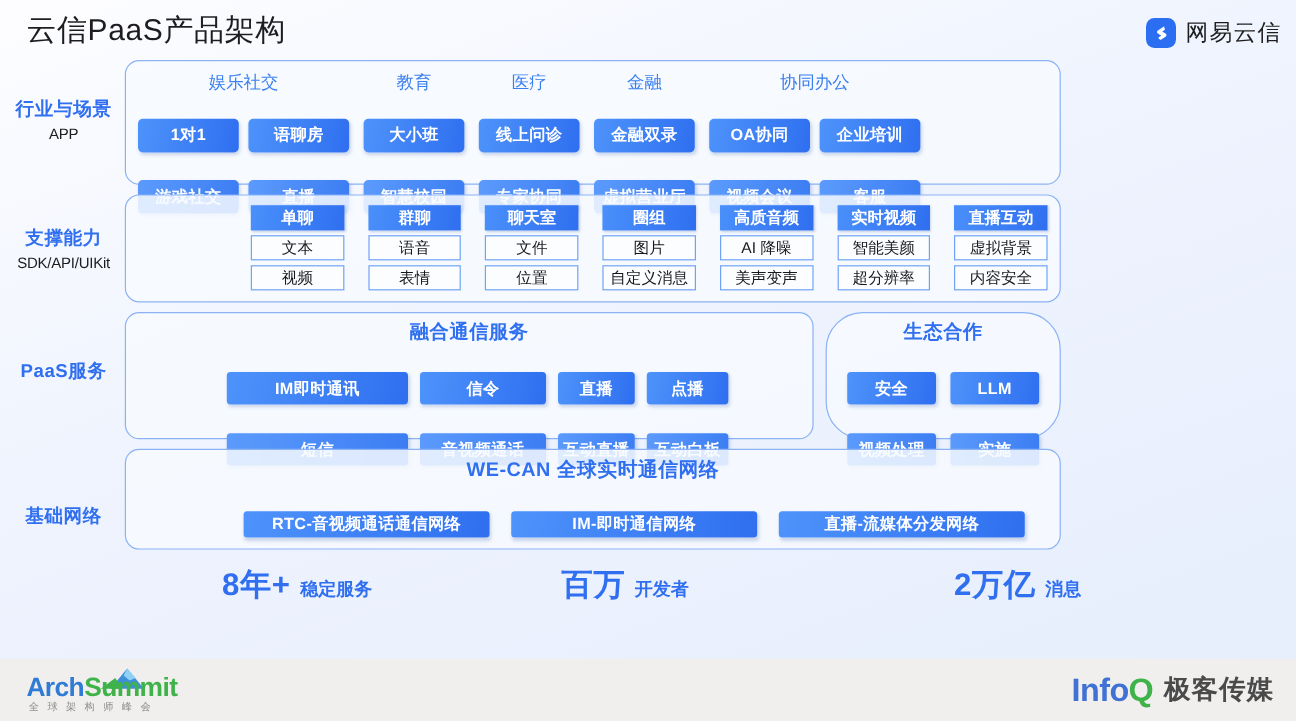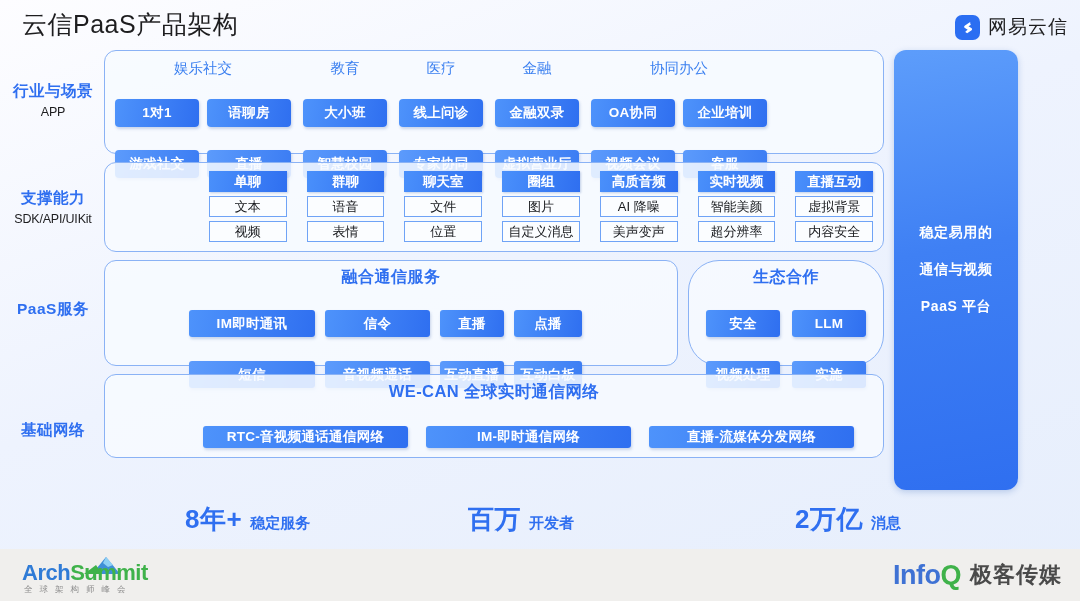--- a/index.html
+++ b/index.html
@@ -91,21 +91,21 @@
   .row3 { display: flex; gap: 10px; height: 106px; }
   .paas-main { flex: 1 1 auto; padding: 6px 10px 9px; }
   .paas-eco  { width: 196px; padding: 6px 10px 9px; border-radius: 31px; }
   .panel-title {
     text-align: center; color: #2f6ff0; font-weight: 700; font-size: 16px;
     margin-bottom: 6px; letter-spacing: .5px;
   }
   .paas-rows { display: flex; flex-direction: column; gap: 8px; padding-left: 74px; }
   .paas-line { display: flex; gap: 10px; }
   .paas-line .bx { height: 27px; font-size: 13.5px; border-radius: 3px; }
-  .w-im { width: 126px; } .w-sig { width: 105px; }
+  .w-im { width: 151px; } .w-sig { width: 105px; }
   .w-sm { width: 64px; }  .w-sm2 { width: 68px; }
 
   .eco-rows { display: flex; flex-direction: column; gap: 8px; align-items: center;}
   .eco-line { display: flex; gap: 12px; }
   .eco-line .bx { width: 74px; height: 27px; font-size: 13.5px; border-radius: 3px; }
 
   
   .row4 { padding: 6px 10px 9px; height: 84px; }
   .net-title {
     text-align: center; color: #2f6ff0; font-weight: 700; font-size: 16.5px;
@@ -320,25 +320,20 @@
         <div class="net-title">WE-CAN 全球实时通信网络</div>
         <div class="net-row" id="net-row">
             <div class="bx w-rtc">RTC-音视频通话通信网络</div>
             <div class="bx w-imn">IM-即时通信网络</div>
             <div class="bx w-live">直播-流媒体分发网络</div>
           </div>
       </div>
 
     </div>
 
-    <div class="right-panel" id="right-panel">
-        <div>稳定易用的</div>
-        <div>通信与视频</div>
-        <div>PaaS 平台</div>
-      </div>
   </div>
 
   <div class="stats" id="stats">
       <div class="stat s1">
         <span class="num">8年+</span>
         <span class="cap">稳定服务</span>
       </div>
       <div class="stat s2">
         <span class="num">百万</span>
         <span class="cap">开发者</span>

